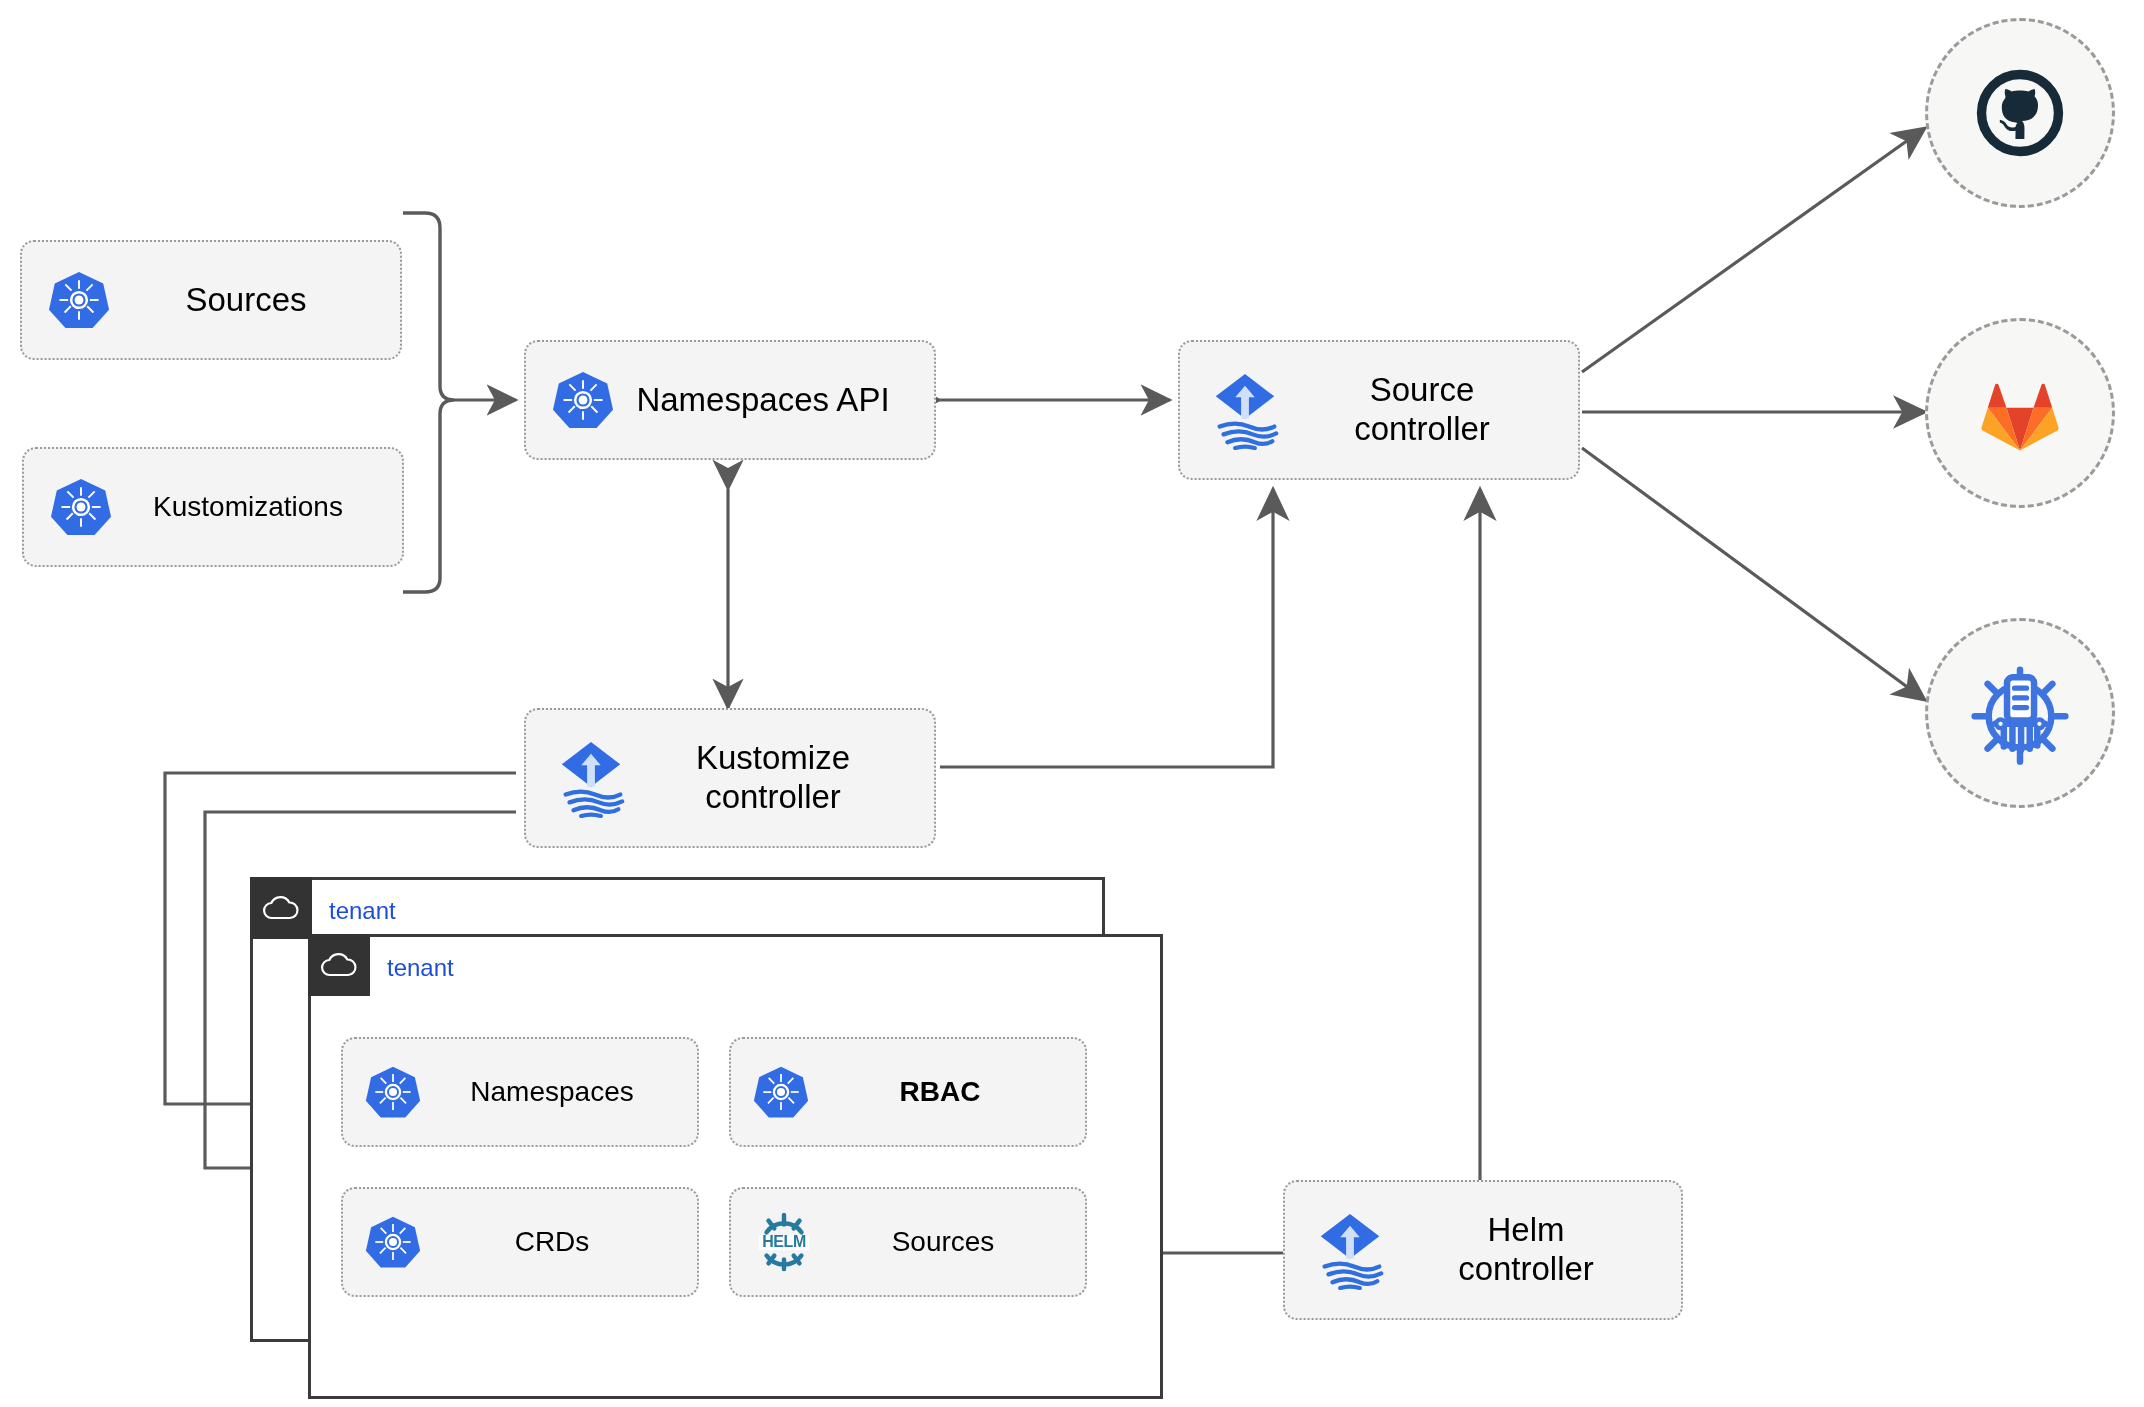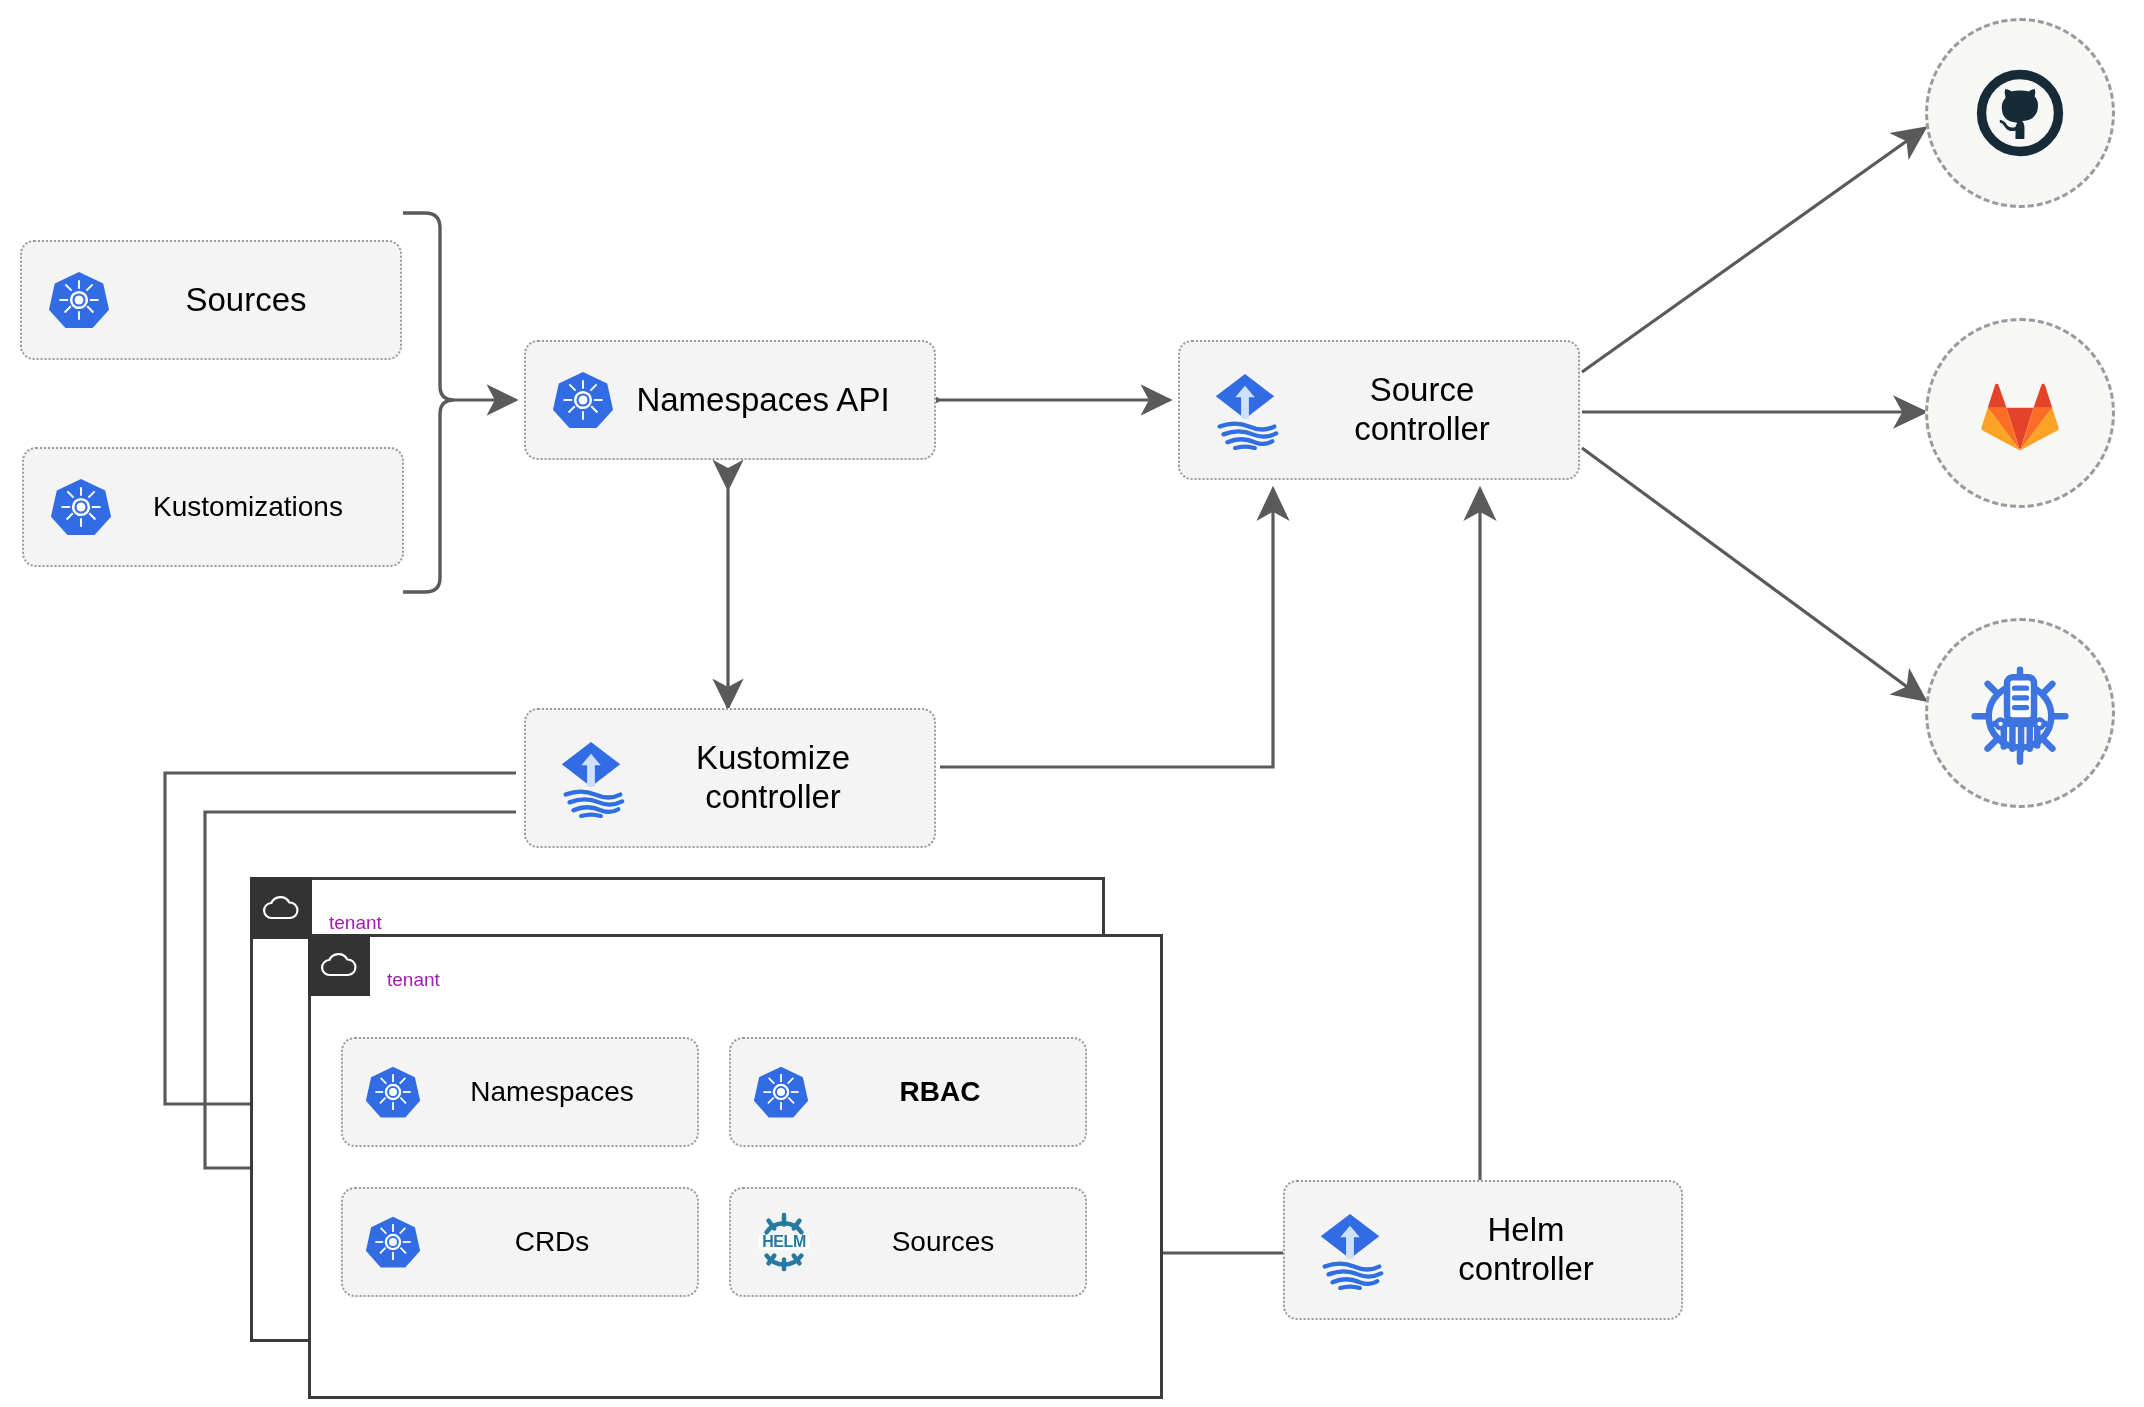--- a/index.html
+++ b/index.html
@@ -14,21 +14,21 @@
 
   .lbl-lg{font-size:33px;}
   .lbl-md{font-size:28px;}
 
   .circle{position:absolute;box-sizing:border-box;border:3px dashed #9a9a9a;border-radius:50%;
           background:#f7f7f5;display:flex;align-items:center;justify-content:center;}
 
   .tenant{position:absolute;box-sizing:border-box;background:#ffffff;border:3px solid #3b3b3b;}
   .tenant-tab{position:absolute;left:-3px;top:-3px;width:62px;height:62px;background:#333333;
               display:flex;align-items:center;justify-content:center;}
-  .tenant-name{position:absolute;top:12px;height:62px;line-height:62px;font-size:19px;color:#a21caf;}
+  .tenant-name{position:absolute;top:0;height:62px;line-height:62px;font-size:24px;color:#1d4ed8;}
 </style>
 </head>
 <body>
 
 <div id="stage">
 
   <svg id="wires" viewBox="0 0 2144 1407">
     <defs>
       <marker id="ah" markerWidth="11" markerHeight="11" refX="9.2" refY="5.5" orient="auto">
         <path d="M0,0.6 L10,5.5 L0,10.4 L2.6,5.5 Z" fill="#5a5a5a"></path>

